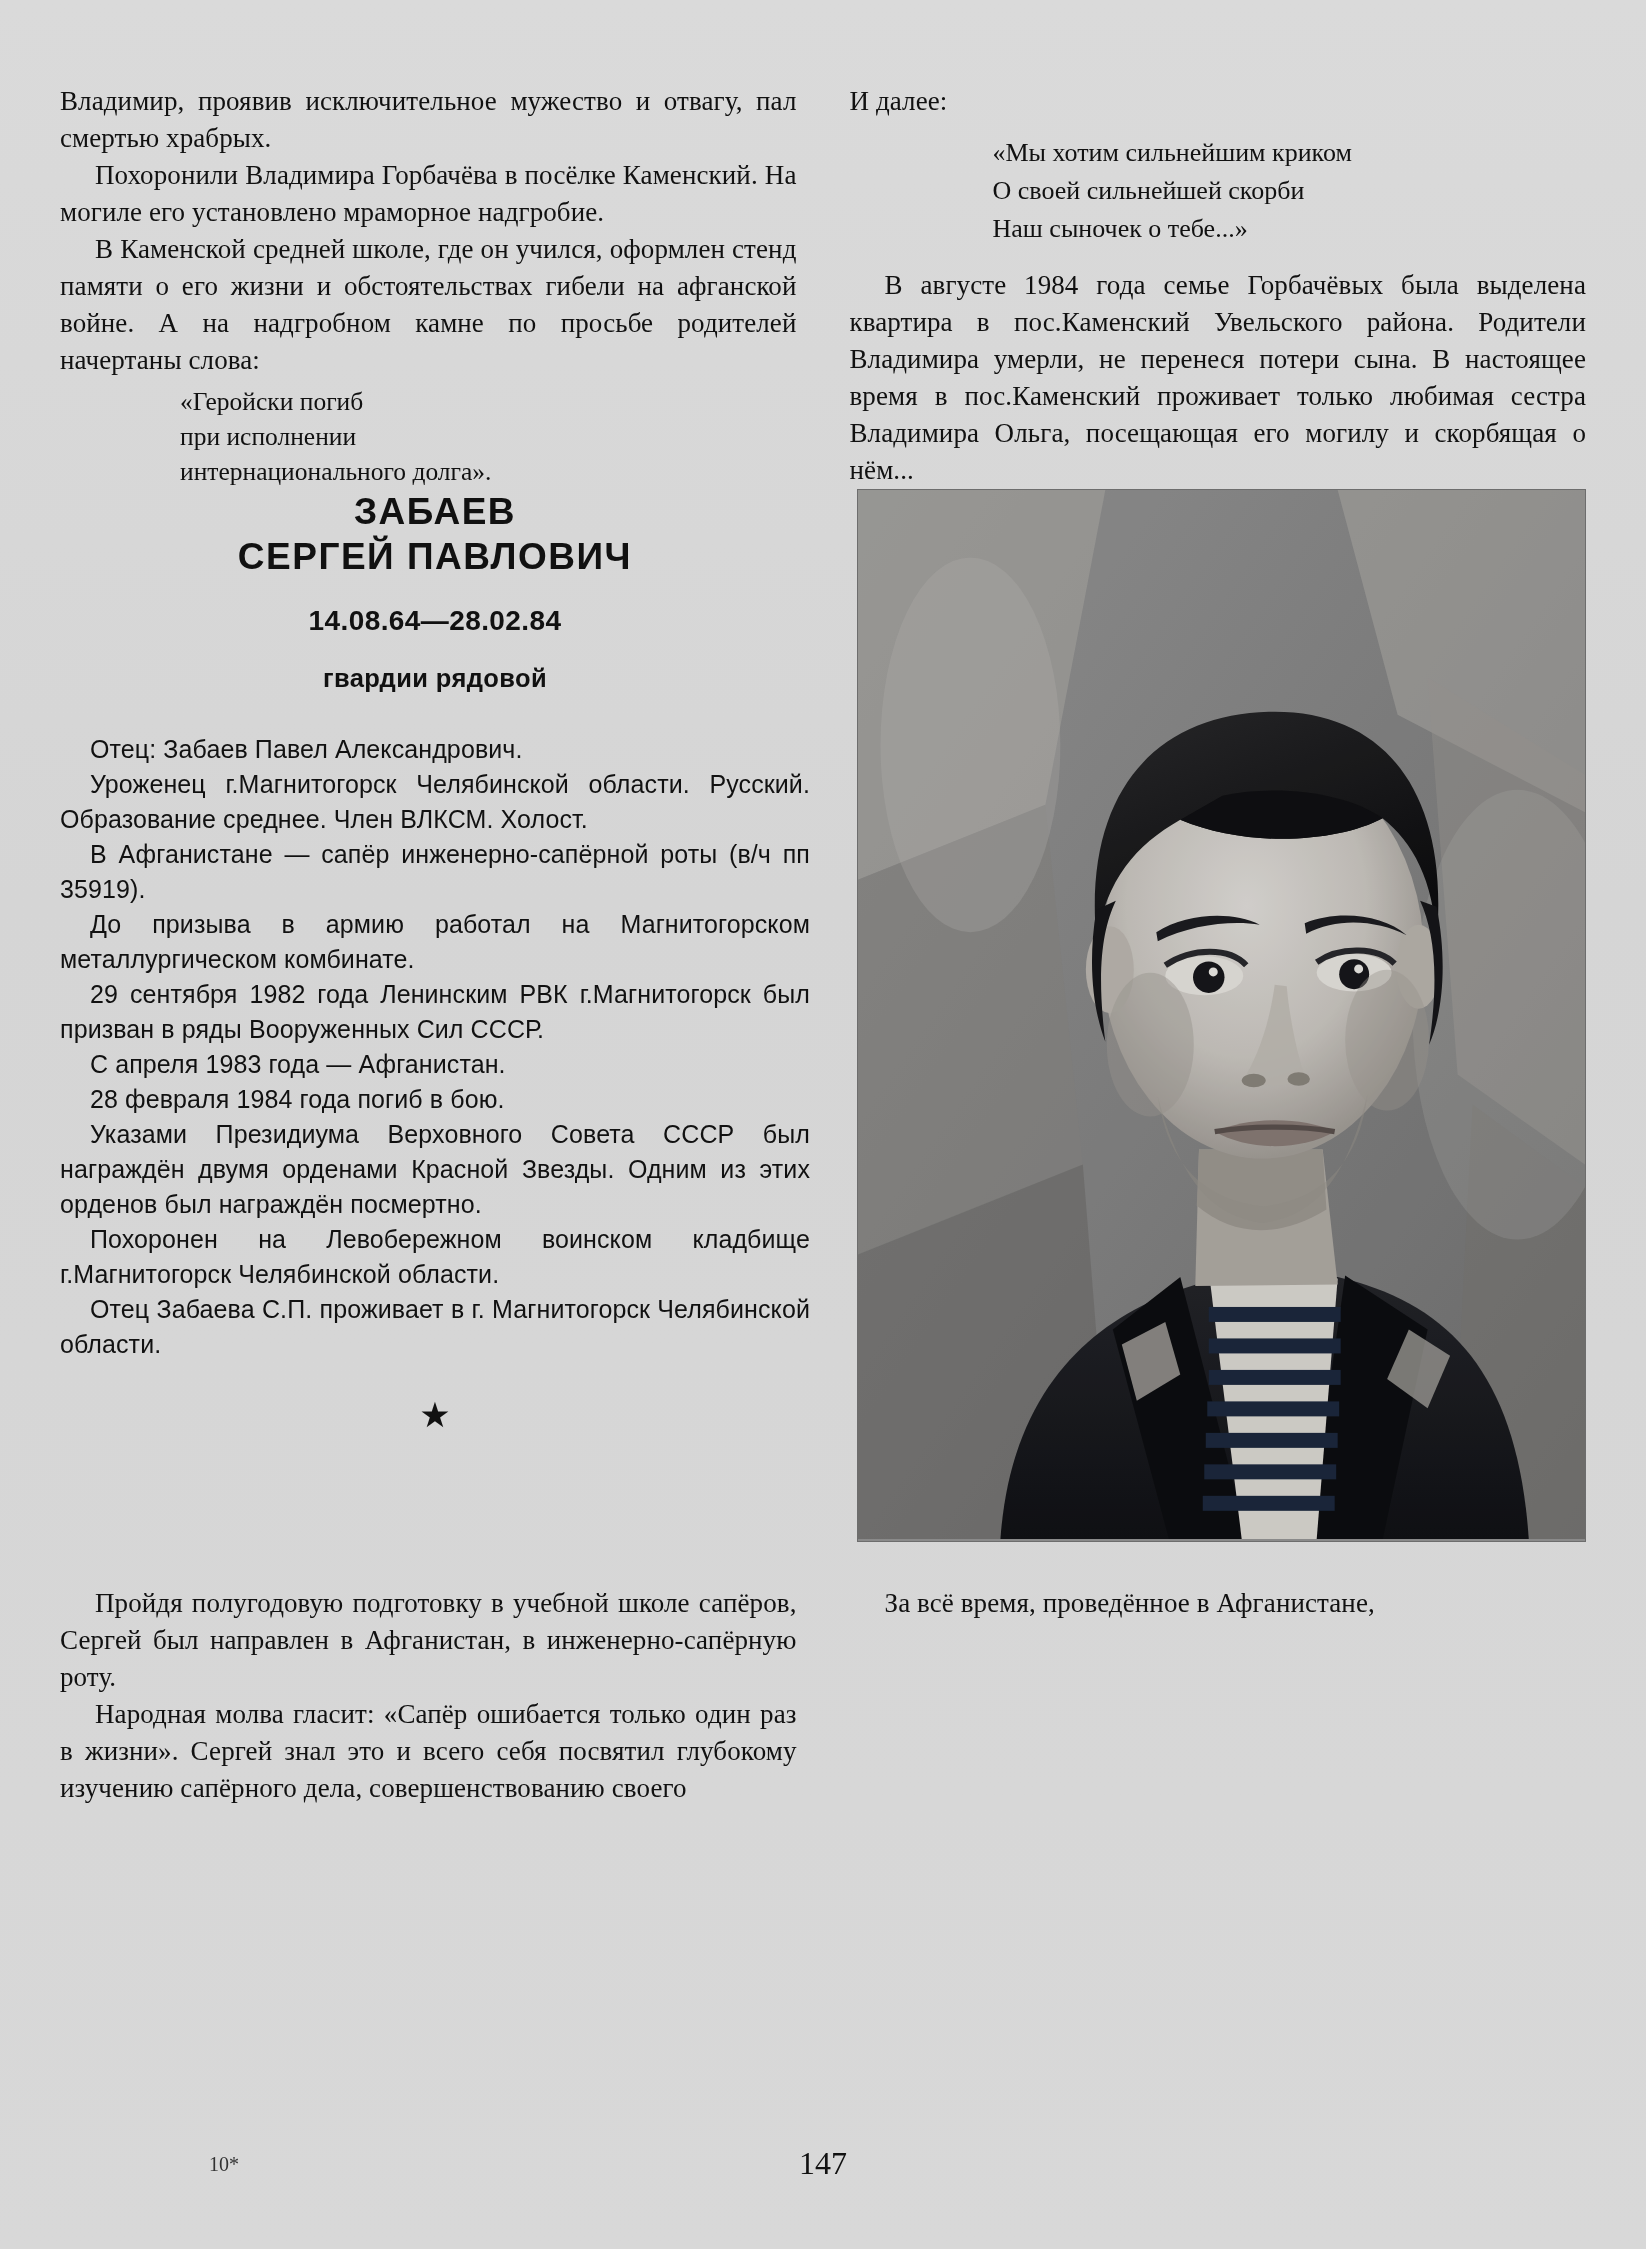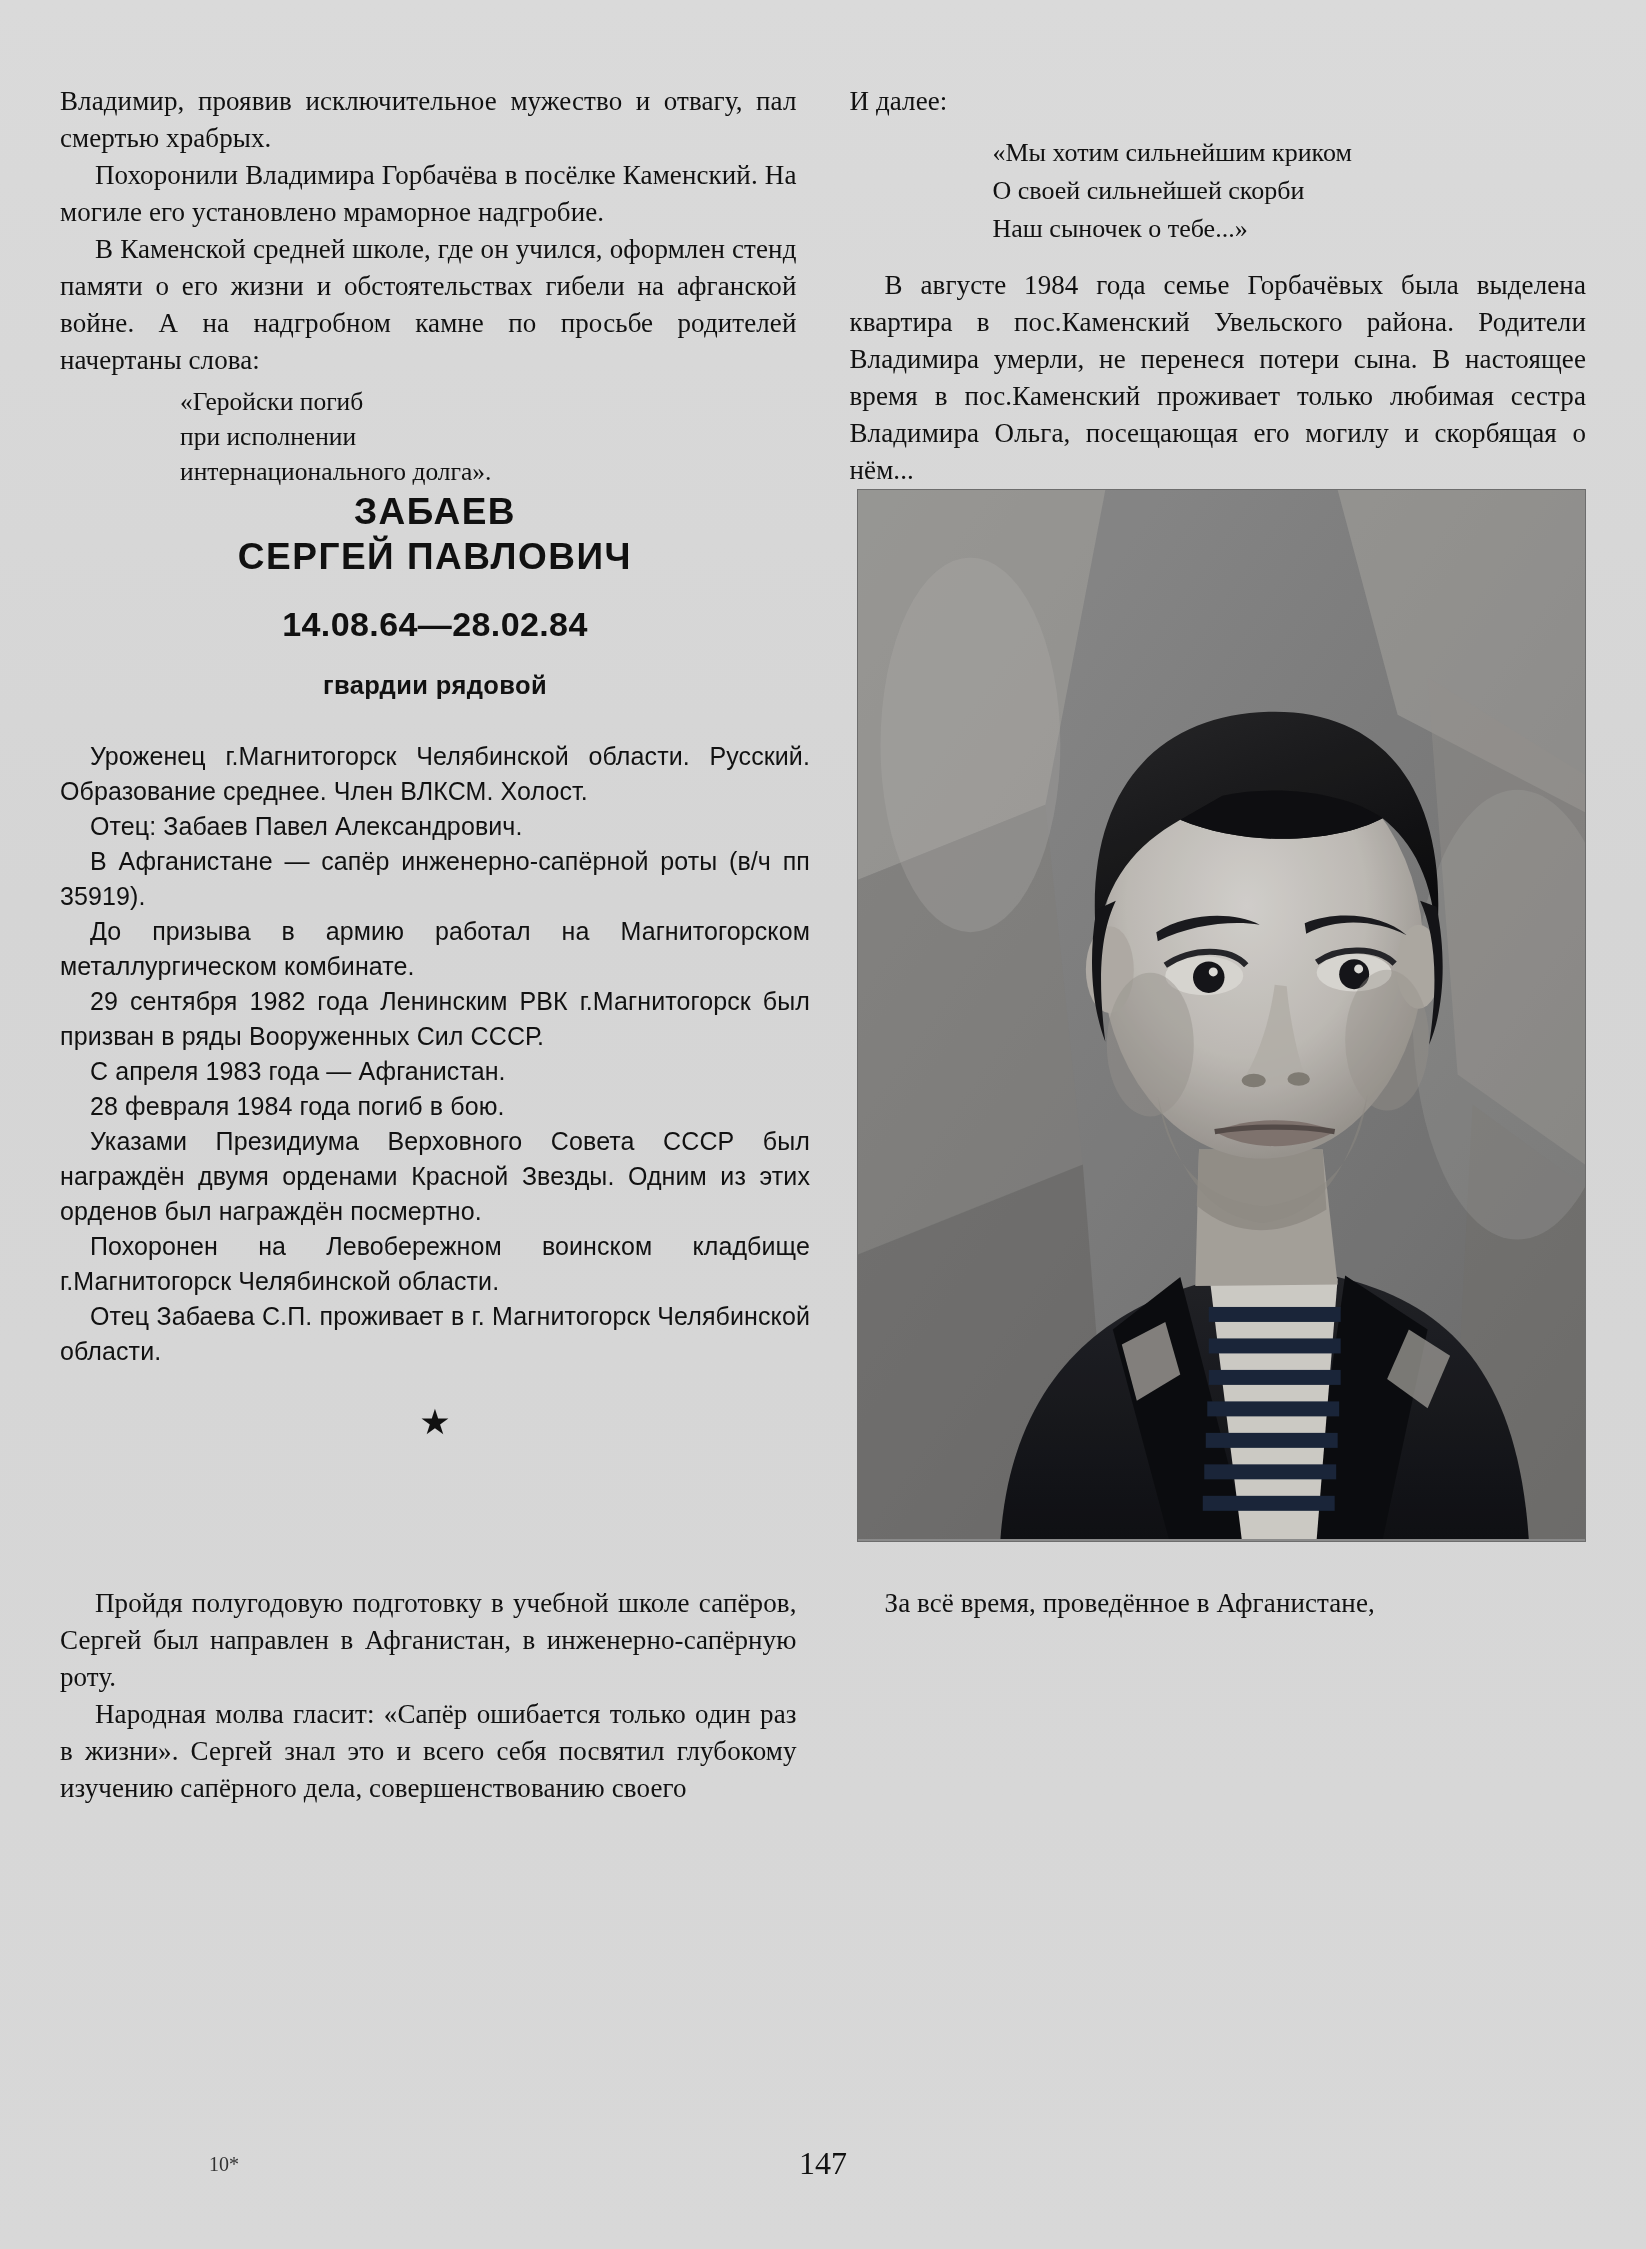--- a/index.html
+++ b/index.html
@@ -84,21 +84,21 @@
     font-weight: bold;
     font-size: 37px;
     line-height: 45px;
     letter-spacing: 1.5px;
     color: #111;
   }
   .entry-dates {
     text-align: center;
     font-family: "Liberation Sans", sans-serif;
     font-weight: bold;
-    font-size: 34px;
+    font-size: 28px;
     margin-top: 25.5px;
     letter-spacing: 0.4px;
   }
   .entry-rank {
     text-align: center;
     font-family: "Liberation Sans", sans-serif;
     font-weight: bold;
     font-size: 25.5px;
     margin-top: 27px;
     letter-spacing: 0.4px;
@@ -203,22 +203,22 @@
 
     <div class="entry">
 
       <div class="entry-left">
         <div class="entry-name">ЗАБАЕВ</div>
         <div class="entry-name">СЕРГЕЙ ПАВЛОВИЧ</div>
         <div class="entry-dates">14.08.64—28.02.84</div>
         <div class="entry-rank">гвардии рядовой</div>
 
         <div class="entry-body">
+          <p>Отец: Забаев Павел Александрович.</p>
           <p>Уроженец г.Магнитогорск Челябинской области. Русский. Образование среднее. Член ВЛКСМ. Холост.</p>
-          <p>Отец: Забаев Павел Александрович.</p>
           <p>В Афганистане — сапёр инженерно-сапёрной роты (в/ч пп 35919).</p>
           <p>До призыва в армию работал на Магнитогорском металлургическом комбинате.</p>
           <p>29 сентября 1982 года Ленинским РВК г.Магнитогорск был призван в ряды Вооруженных Сил СССР.</p>
           <p>С апреля 1983 года — Афганистан.</p>
           <p>28 февраля 1984 года погиб в бою.</p>
           <p>Указами Президиума Верховного Совета СССР был награждён двумя орденами Красной Звезды. Одним из этих орденов был награждён посмертно.</p>
           <p>Похоронен на Левобережном воинском кладбище г.Магнитогорск Челябинской области.</p>
           <p>Отец Забаева С.П. проживает в г. Магнитогорск Челябинской области.</p>
         </div>
 

